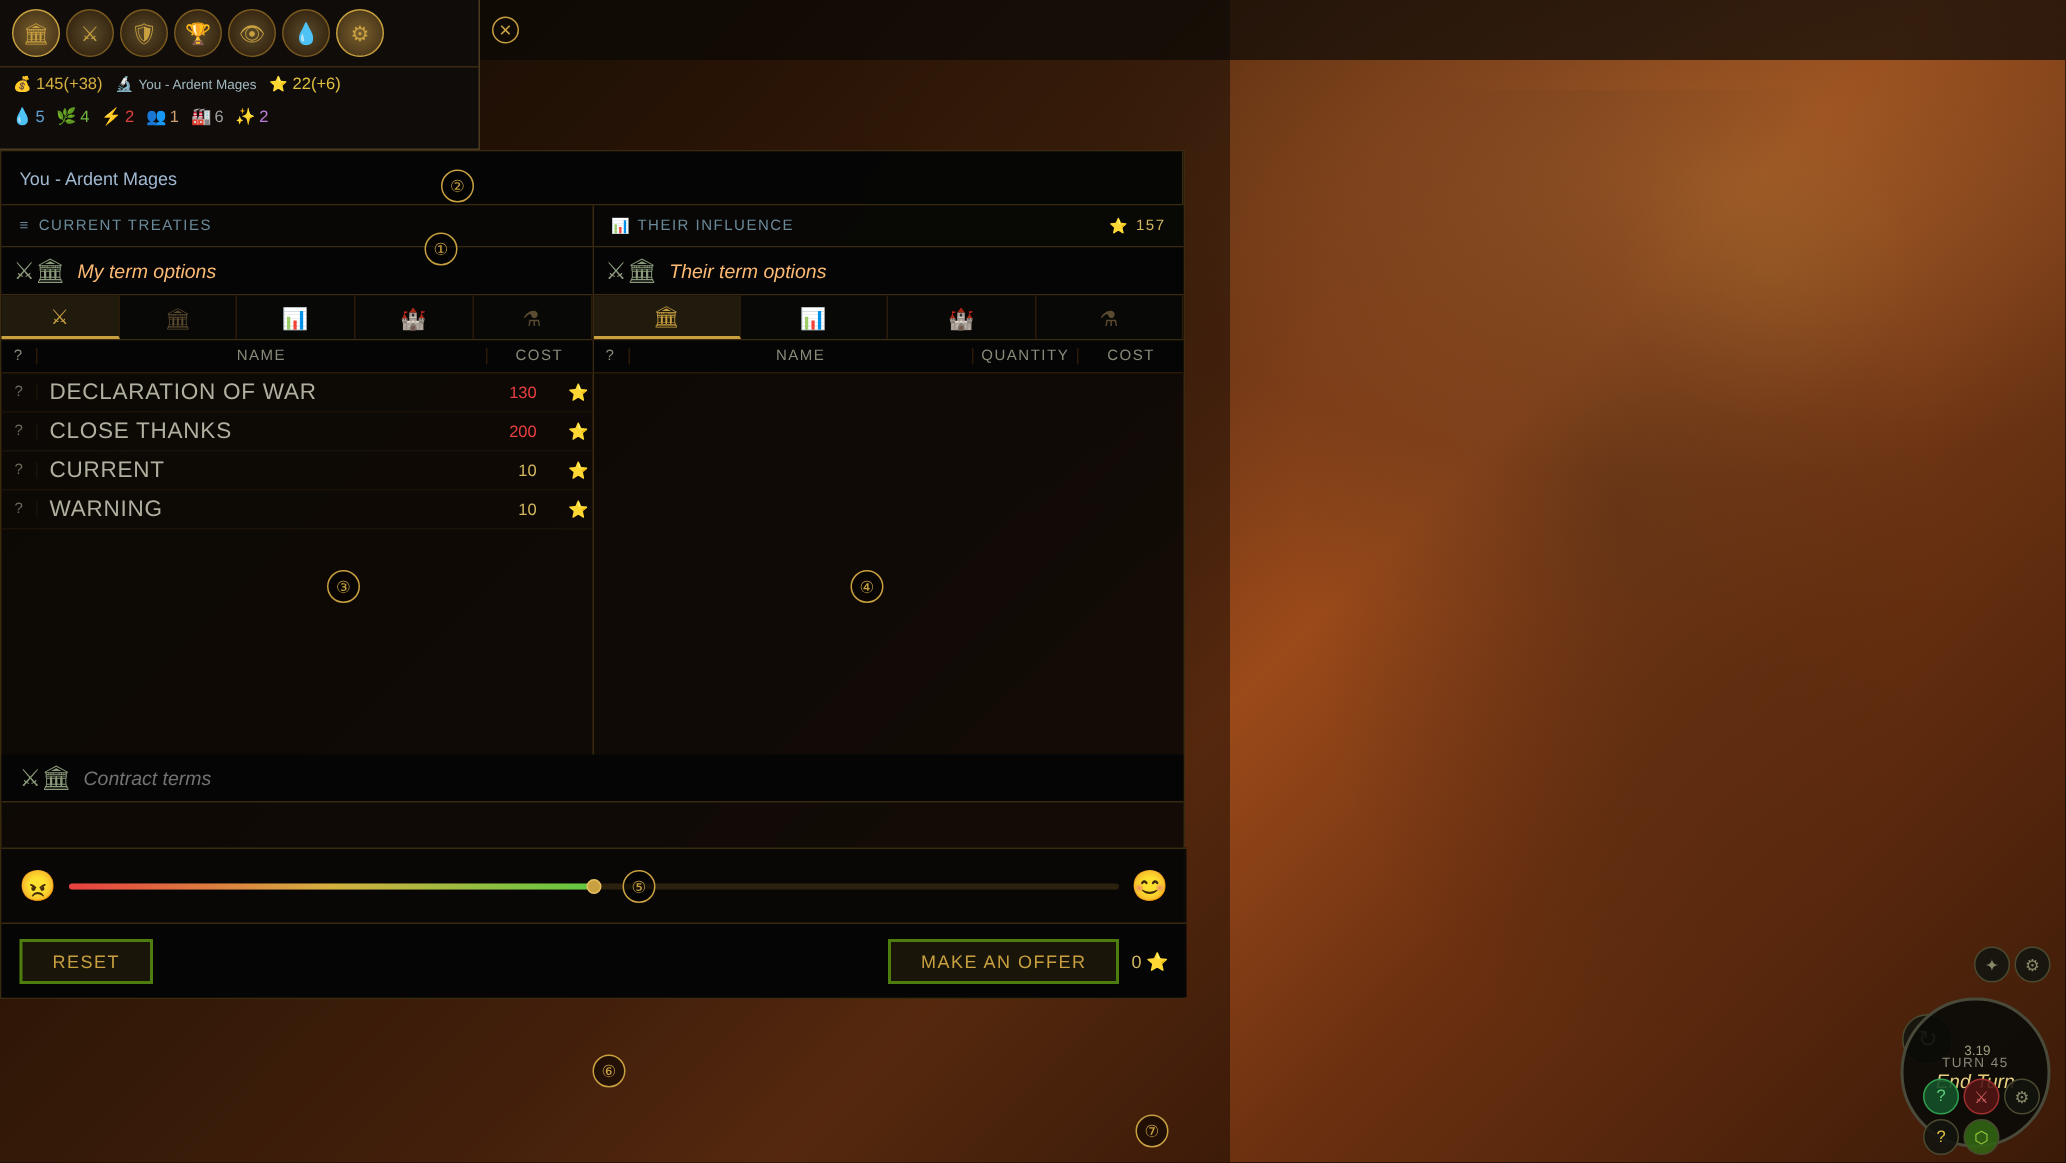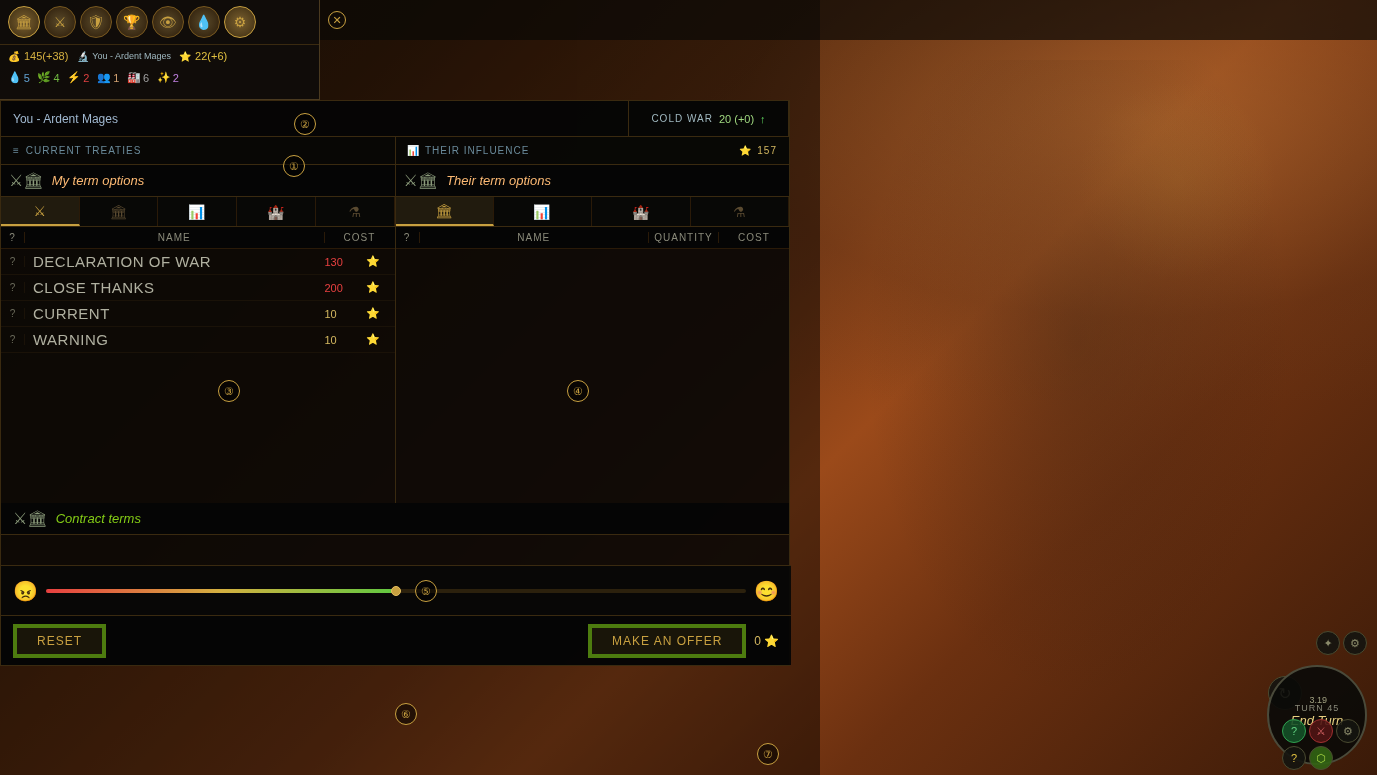--- a/index.html
+++ b/index.html
@@ -353,26 +353,26 @@
       flex: 1;
       padding: 0 8px;
       color: #b0b0a0;
       font-size: 15px;
       letter-spacing: 0.5px;
     }
 
     .row-cost {
       width: 70px;
       text-align: right;
-      padding-right: 14px;
+      padding-right: 2px;
       font-size: 11px;
       display: flex;
       align-items: center;
-      justify-content: space-between;
-      gap: 7px;
+      justify-content: flex-end;
+      gap: 21px;
     }
 
     .cost-negative {
       color: #e84040;
     }
 
     .cost-neutral {
       color: #d4b860;
     }
 
@@ -393,21 +393,21 @@
       display: flex;
       align-items: center;
       padding: 6px 12px;
       background: rgba(5,5,5,0.95);
       border-bottom: 1px solid #3a2a10;
       gap: 8px;
       height: 32px;
     }
 
     .contract-title {
-      color: #84cc16;
+      color: #737373;
       font-size: 13px;
       font-style: italic;
     }
 
     .contract-body {
       height: 130px;
       position: relative;
     }
 
     
@@ -467,21 +467,21 @@
       background: rgba(5,5,5,0.95);
       border-top: 1px solid #3a2a10;
       display: flex;
       align-items: center;
       justify-content: space-between;
       padding: 0 12px;
     }
 
     .action-btn {
       background: rgba(30,25,10,0.8);
-      border: 4px solid #4d7c0f;
+      border: 2px solid #4d7c0f;
       color: #c8a040;
       padding: 6px 20px;
       font-size: 12px;
       letter-spacing: 1px;
       cursor: pointer;
       font-family: Arial, sans-serif;
     }
 
     .offer-section {
       display: flex;
@@ -720,27 +720,20 @@
       <span style="width:18px;height:18px;border-radius:50%;border:1.5px solid #c8a040;display:inline-flex;align-items:center;justify-content:center;font-size:11px;color:#c8a040">✕</span>
     </span>
   </div>
 
   <div class="diplo-panel">
 
     <div class="diplo-header">
       <div class="diplo-player">
         <span>You - Ardent Mages</span>
       </div>
-      <div class="diplo-middle">
-        <div class="diplo-relation">
-          <span style="color:#a0b8c0; font-size:10px; letter-spacing:1px">COLD WAR</span>
-          <span style="color:#a0d880">20 (+0)</span>
-          <span style="color:#60d860">↑</span>
-        </div>
-      </div>
     </div>
 
     <div class="diplo-sub-header">
       <div class="diplo-sub-left">
         <span style="color:#6a8a9a">≡</span>
         <span style="color:#6a8a9a">CURRENT TREATIES</span>
       </div>
       <div class="diplo-sub-right">
         <div style="display:flex;align-items:center;gap:4px">
           <span style="color:#6a8a9a">📊</span>

